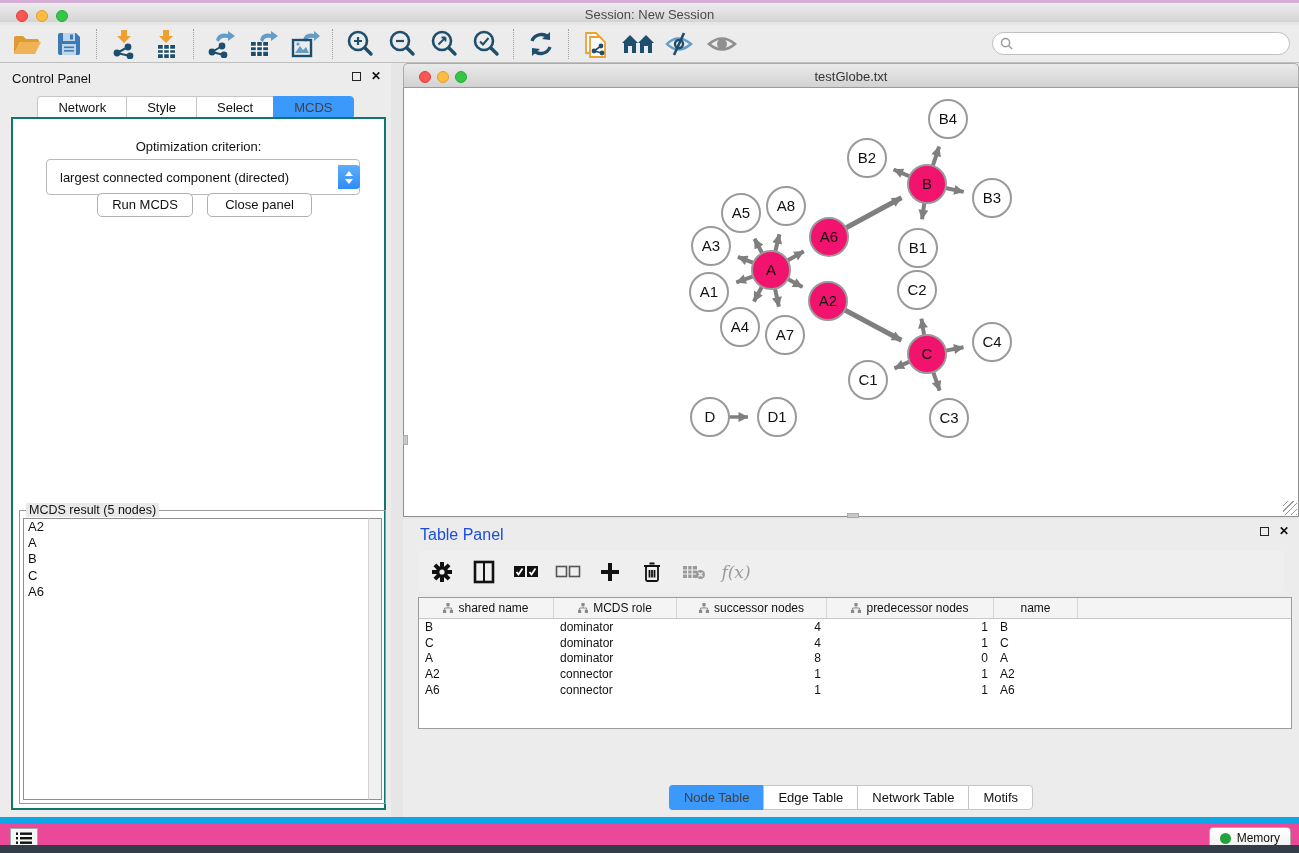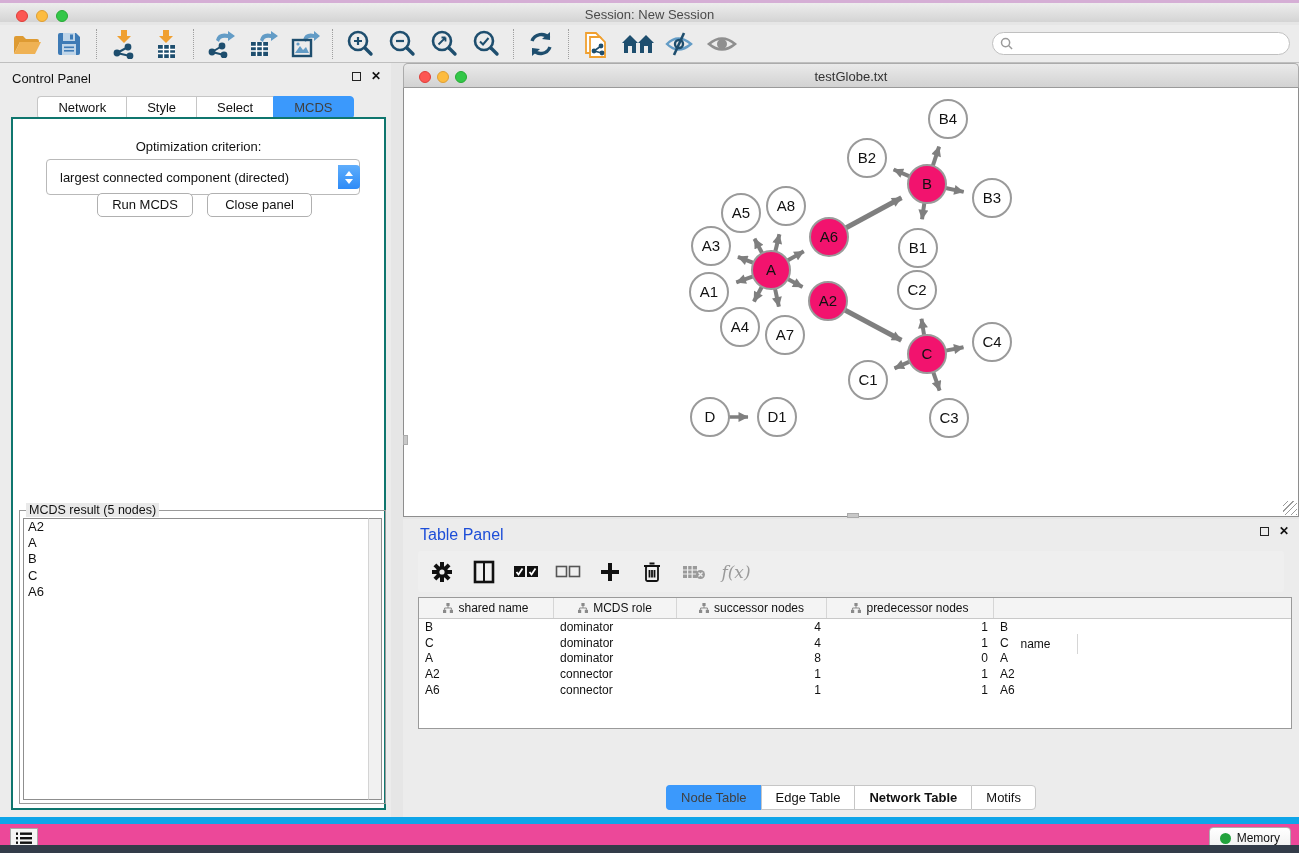--- a/index.html
+++ b/index.html
@@ -517,21 +517,21 @@
             <svg width="10" height="10" viewBox="0 0 10 10">
               <g fill="#8a8a8a">
                 <rect x="3.4" y="0" width="3.2" height="3"></rect>
                 <rect x="0" y="6.8" width="3.2" height="3.2"></rect>
                 <rect x="6.8" y="6.8" width="3.2" height="3.2"></rect>
               </g>
               <path d="M5 3 V5 M1.6 6.8 V5 H8.4 V6.8" stroke="#8a8a8a" stroke-width="1" fill="none"></path>
             </svg>
             <span>predecessor nodes</span>
           </div>
-          <div class="tt-hcell" style="width: 84px; margin-top: 36px;">
+          <div class="tt-hcell" style="width: 84px;">
             <span>name</span>
           </div>
         </div>
       <div id="tt-body">
           <div class="tt-row">
             <div class="tt-cell" style="width: 135px; text-align: left;">B</div>
             <div class="tt-cell" style="width: 123px; text-align: left;">dominator</div>
             <div class="tt-cell" style="width: 150px; text-align: right;">4</div>
             <div class="tt-cell" style="width: 167px; text-align: right;">1</div>
             <div class="tt-cell" style="width: 84px; text-align: left;">B</div>
@@ -562,21 +562,21 @@
             <div class="tt-cell" style="width: 123px; text-align: left;">connector</div>
             <div class="tt-cell" style="width: 150px; text-align: right;">1</div>
             <div class="tt-cell" style="width: 167px; text-align: right;">1</div>
             <div class="tt-cell" style="width: 84px; text-align: left;">A6</div>
           </div>
         </div>
     </div>
     <div class="tp-tabs" id="tp-tabs">
         <span class="seg-tab active" style="padding: 4px 14px;">Node Table</span>
         <span class="seg-tab" style="padding: 4px 14px;">Edge Table</span>
-        <span class="seg-tab" style="padding: 4px 14px; font-weight: bold;">Network Table</span>
+        <span class="seg-tab" style="padding: 4px 14px;">Network Table</span>
         <span class="seg-tab" style="padding: 4px 14px;">Motifs</span>
       </div>
   </div>
 
   <div class="statusbar">
     <div class="list-btn">
       <svg width="16" height="13" viewBox="0 0 16 13">
         <g fill="#111">
           <rect x="0" y="0.5" width="2" height="2.4"></rect>
             <rect x="4" y="0.5" width="12" height="2.4"></rect>

